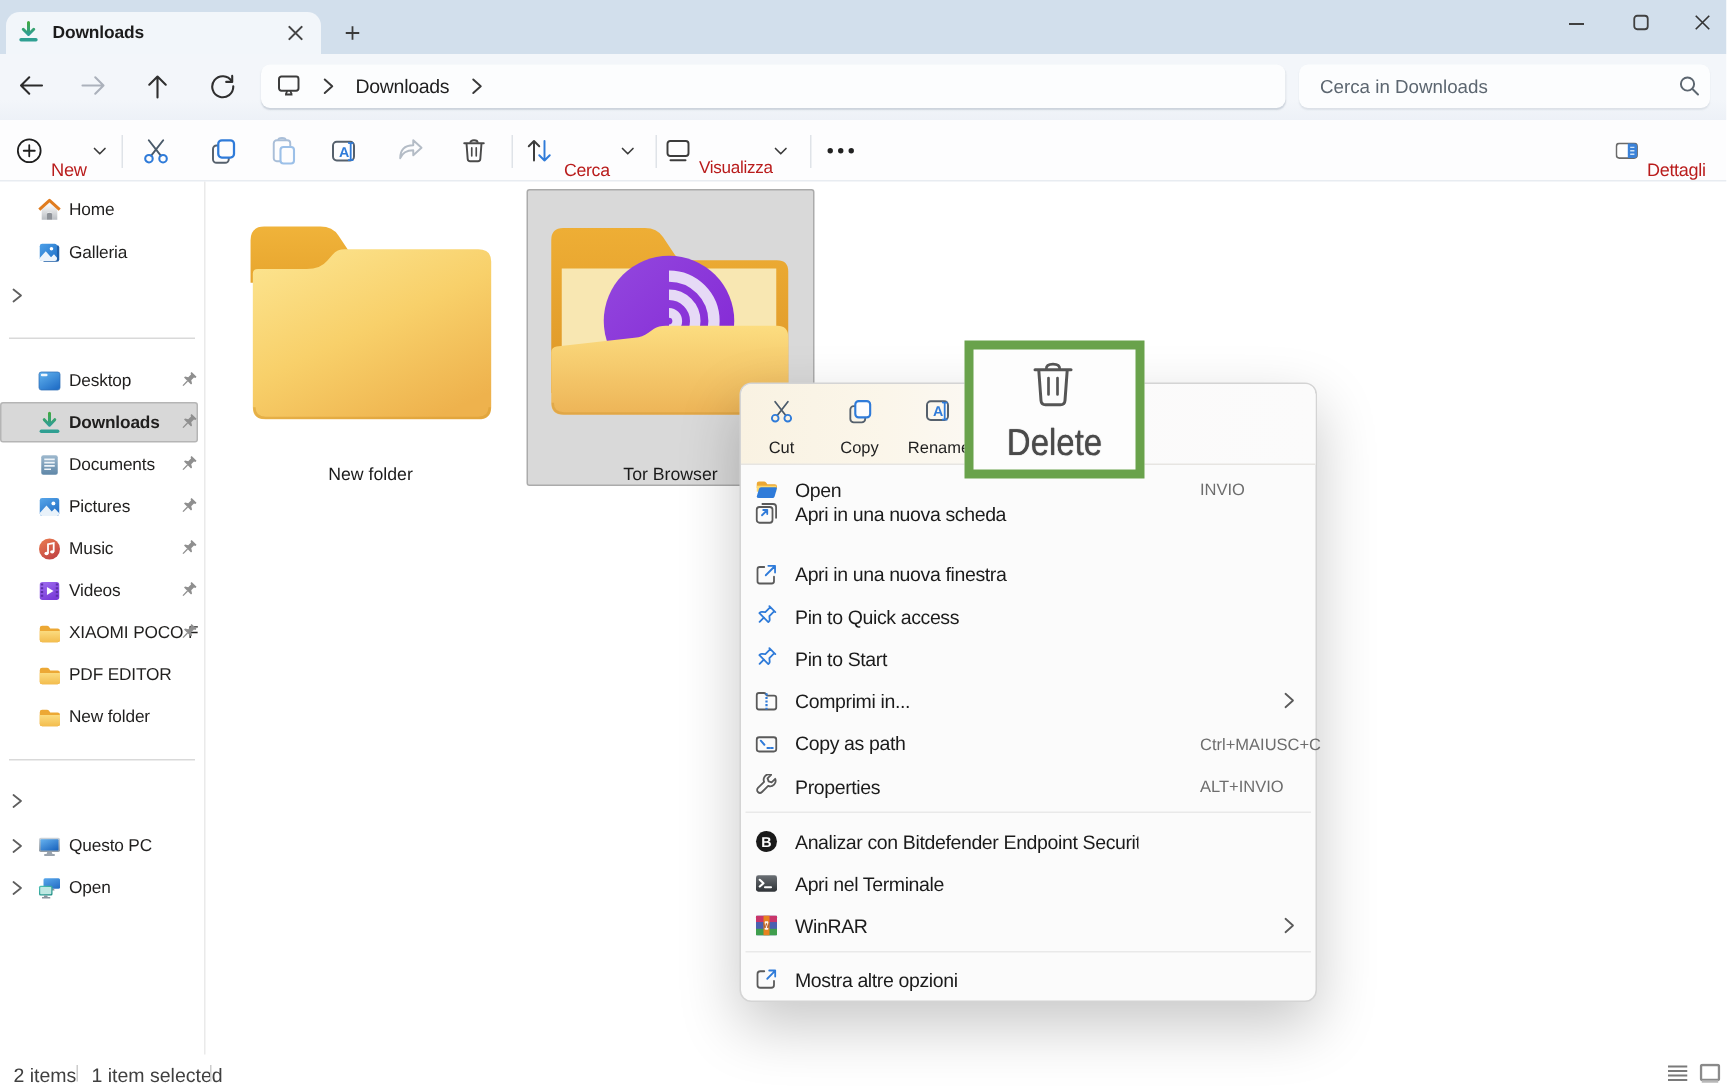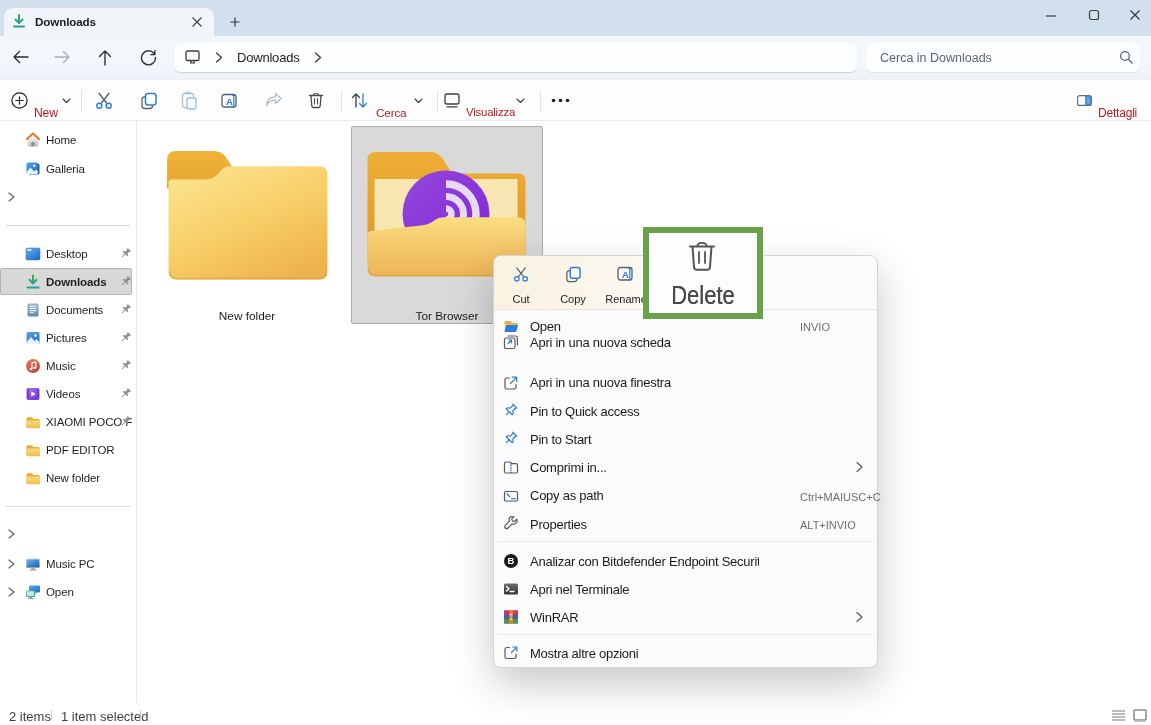--- a/index.html
+++ b/index.html
@@ -396,21 +396,21 @@
           <linearGradient id="pcg" x1="0" y1="0" x2="0" y2="1">
             <stop offset="0" stop-color="#cdd4da"></stop>
             <stop offset="1" stop-color="#8f9aa5"></stop>
           </linearGradient>
           <linearGradient id="pcs" x1="0" y1="0" x2="0.8" y2="1">
             <stop offset="0" stop-color="#66b2ef"></stop>
             <stop offset="1" stop-color="#1d67c0"></stop>
           </linearGradient>
         </defs>
       </svg>
-      <span class="stext" style="">Music PC</span>
+      <span class="stext" style="">Questo PC</span>
     </div>
 <div class="ab srow" style="top:578px">
       <span style="position:absolute;left:6px;top:9px">
         <svg width="10" height="10" viewBox="0 0 10 10">
           <path d="M3 1 L8 5 L3 9" stroke="#5f5f5f" stroke-width="1.2" fill="none" stroke-linecap="round" stroke-linejoin="round"></path>
         </svg>
       </span>
       <svg class="sico" style="" width="16" height="16" viewBox="0 0 16 16">
         <rect x="4" y="1.5" width="11" height="7" rx="1" fill="url(#netg)"></rect>
         <path d="M8 8.5 h3 l0.4 1.2 h-3.8 z" fill="#8b949e"></path>

